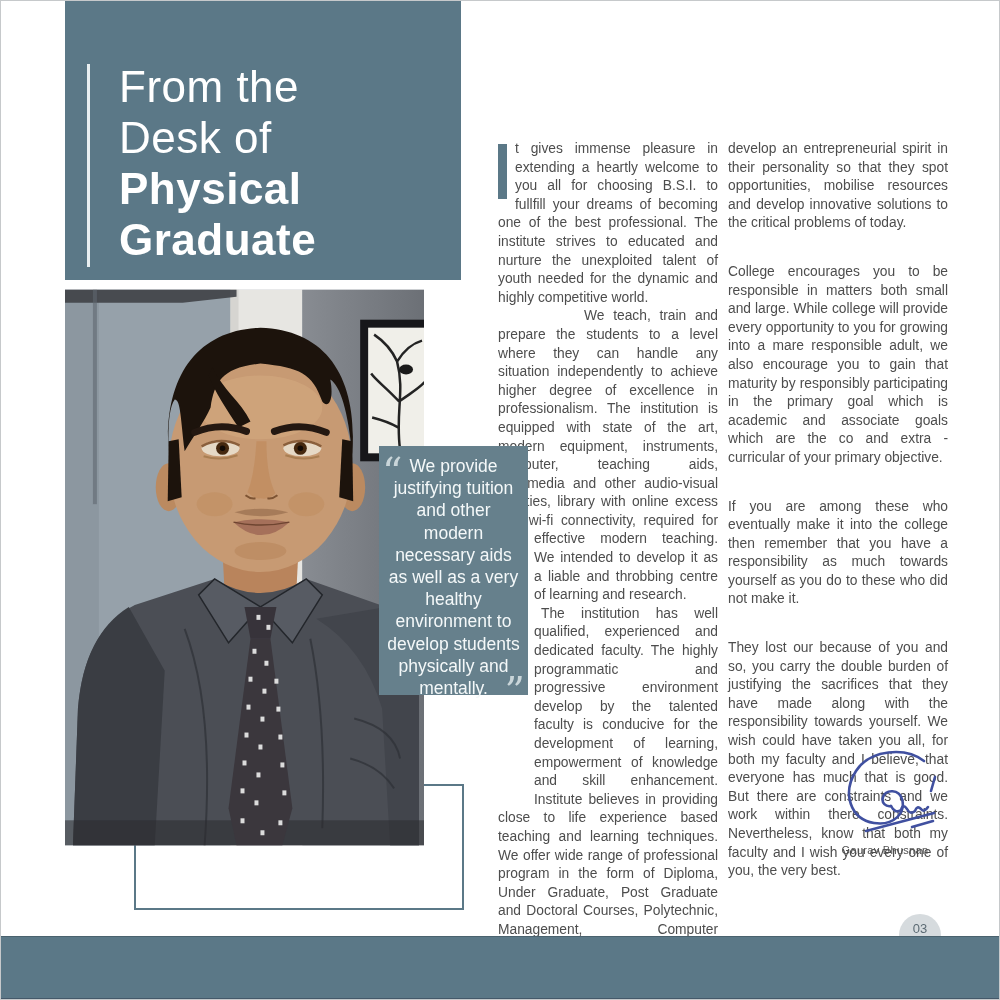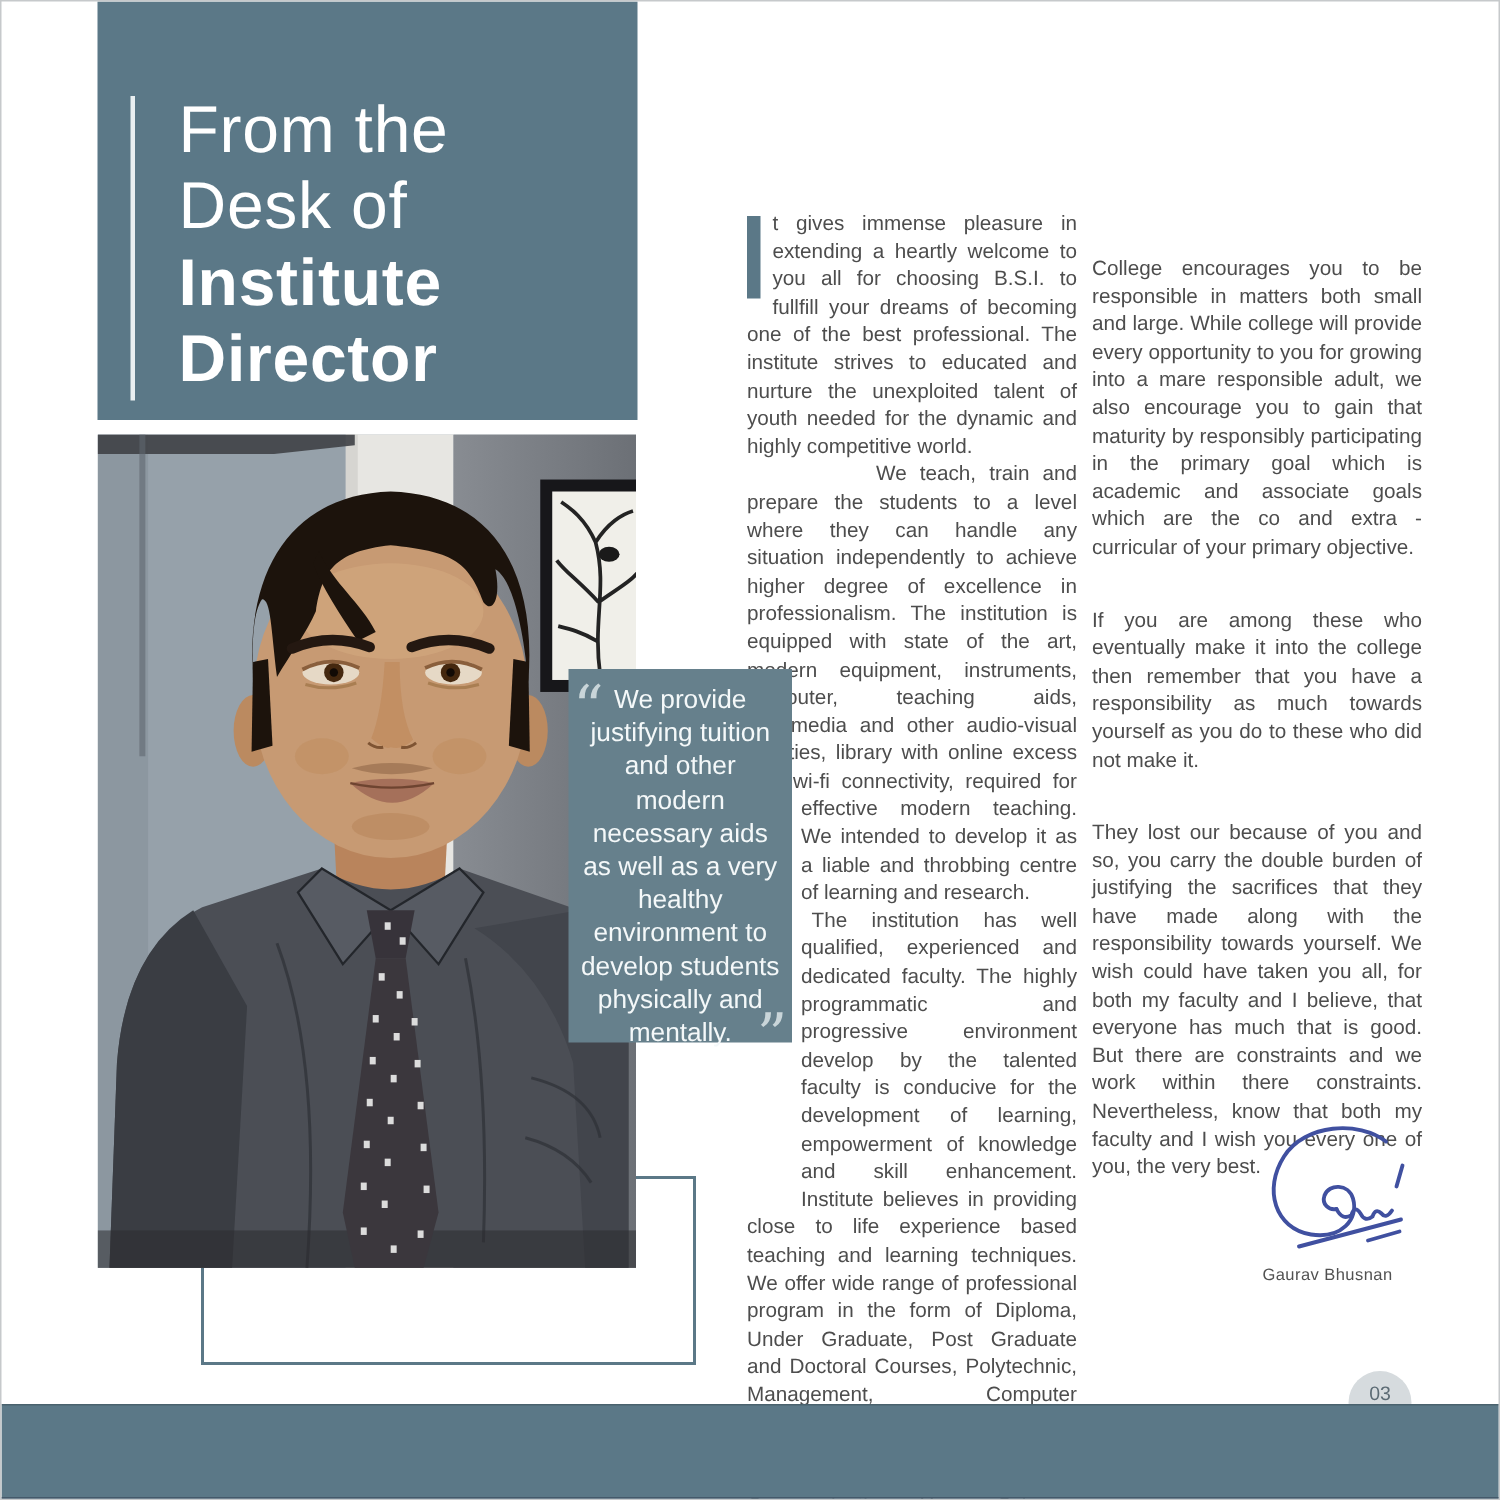--- a/index.html
+++ b/index.html
@@ -6,21 +6,21 @@
     --slate:#5b7887; --quote-panel:#66808c; --signature-ink:#4050a0;
     --body-text:#4d4d4d; --page-border:#c6c9cb; --badge-bg:#d6dbde;
   }
   html,body{margin:0;padding:0;background:#fff;}
   .page{
     position:relative;width:1000px;height:1000px;background:#ffffff;
     overflow:hidden;font-family:"Liberation Sans",sans-serif;
     border:1px solid var(--page-border);box-sizing:border-box;
   }
   
-  .header-box{position:absolute;left:64px;top:0;width:360px;height:279px;background:var(--slate);}
+  .header-box{position:absolute;left:64px;top:0;width:360px;height:279px;background:var(--slate);padding-left:36px;}
   .header-rule{position:absolute;left:22px;top:63px;width:3px;height:203px;background:#e9eff1;}
   .header-text{position:absolute;left:54px;top:60px;color:#ffffff;font-size:44px;line-height:51px;letter-spacing:.5px;}
   .header-text .light{font-weight:400;display:block;}
   .header-text .bold{font-weight:700;display:block;}
   
   .photo{position:absolute;left:64px;top:288px;width:359px;height:557px;overflow:hidden;z-index:2;}
   .photo svg{display:block;width:100%;height:100%;}
   
   .outline-box{position:absolute;left:133px;top:783px;width:330px;height:126px;border:2px solid var(--slate);box-sizing:border-box;z-index:1;background:transparent;}
   
@@ -59,22 +59,22 @@
 </head>
 <body>
 
 <div class="page">
 
   <div class="header-box">
     <div class="header-rule"></div>
     <div class="header-text">
       <span class="light">From the</span>
       <span class="light">Desk of</span>
-      <span class="bold">Institute</span>
-      <span class="bold">Director</span>
+      <span class="bold">Physical</span>
+      <span class="bold">Graduate</span>
     </div>
   </div>
 
   <div class="outline-box"></div>
 
   <div class="photo">
     <svg viewBox="0 0 360 557">
       <defs>
         <linearGradient id="wallR" x1="0" y1="0" x2="1" y2="0">
           <stop offset="0" stop-color="#888c92"></stop>
@@ -183,20 +183,21 @@
     <span class="quote-mark quote-close">”</span>
   </div>
 
   <div class="col col1">
     <p class="p1"><span class="dropcap">I</span><span>t gives immense pleasure in extending a heartly welcome to you all for choosing B.S.I. to fullfill your dreams of becoming one of the best professional. The institute strives to educated and nurture the unexploited talent of youth needed for the dynamic and highly competitive world.</span></p>
     <p class="p2"><span>We teach, train and prepare the students to a level where they can handle any situation independently to achieve higher degree of excellence in professionalism. The institution is equipped with state of the art, modern equipment, instruments, computer, teaching aids, multimedia and other audio-visual facilities, library with online excess and wi-fi connectivity, required for effective modern </span><span class="wrap-spacer"></span><span>teaching. We intended to develop it as a liable and throbbing centre of learning and research.</span></p>
     <p class="p3"><span>The institution has well qualified, experienced and dedicated faculty. The highly programmatic and progressive environment develop by the talented faculty is conducive for the development of learning, empowerment of knowledge and skill enhancement. Institute believes in providing close to life experience based teaching and learning techniques. We offer wide range of professional program in the form of Diploma, Under Graduate, Post Graduate and Doctoral Courses, Polytechnic, Management, Computer Application, Information Technology, Library, Science, Commerce, Journalism and Mass Communication, Home Science, Education, Physical Education, Law and Chartered Accountant etc. Students are always encouraged to</span></p>
   </div>
 
   <div class="col col2">
+    <p>develop an entrepreneurial spirit in their personality so that they spot opportunities, mobilise resources and develop innovative solutions to the critical problems of today.</p>
     <p class="gap">College encourages you to be responsible in matters both small and large. While college will provide every opportunity to you for growing into a mare responsible adult, we also encourage you to gain that maturity by responsibly participating in the primary goal which is academic and associate goals which are the co and extra - curricular of your primary objective.</p>
     <p class="gap">If you are among these who eventually make it into the college then remember that you have a responsibility as much towards yourself as you do to these who did not make it.</p>
     <p class="gap">They lost our because of you and so, you carry the double burden of justifying the sacrifices that they have made along with the responsibility towards yourself. We wish could have taken you all, for both my faculty and I believe, that everyone has much that is good. But there are constraints and we work within there constraints. Nevertheless, know that both my faculty and I wish you every one of you, the very best.</p>
   </div>
 
   <div class="signature">
     <svg viewBox="0 0 115 94">
       <g stroke="#4050a0" stroke-width="2.6" fill="none" stroke-linecap="round">
         <path d="M88 14 C70 0 34 2 20 24 C6 46 14 72 38 76 C58 79 70 66 66 52 C63 42 50 42 47 50 C45 56 50 60 55 59"></path>
         <path d="M55 59 Q59 67 65 63 Q67 56 71 62 Q74 68 79 64 Q81 58 85 62 Q88 66 92 60"></path>

